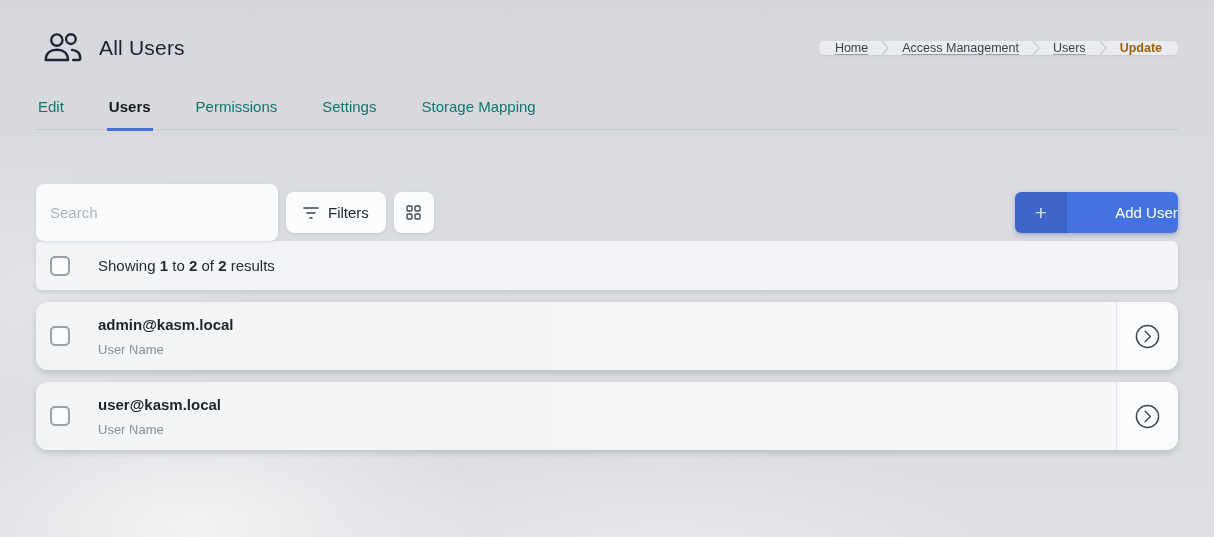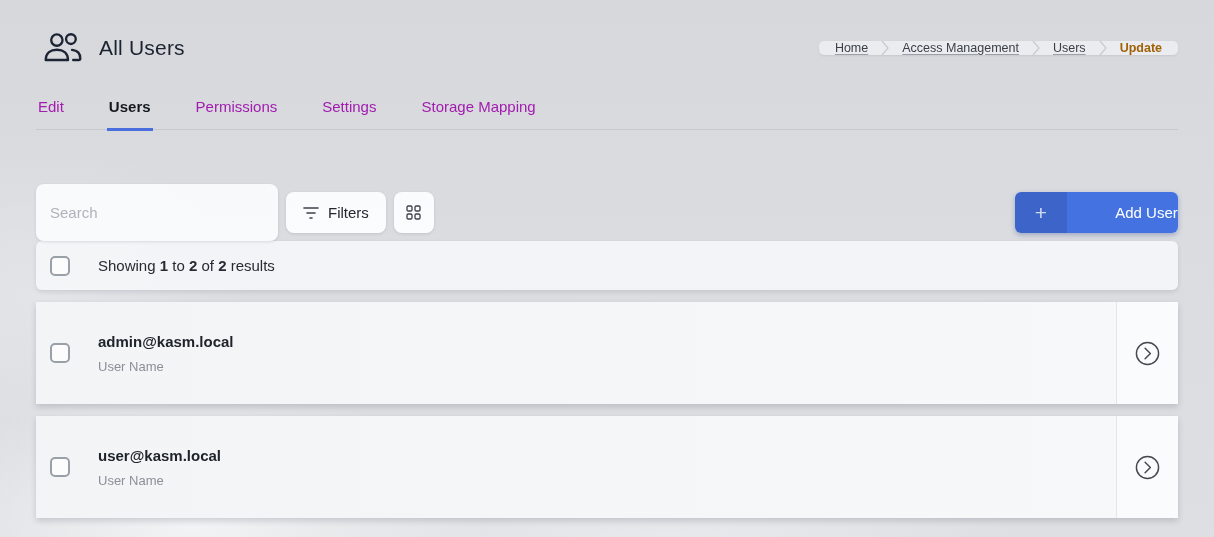--- a/index.html
+++ b/index.html
@@ -38,21 +38,21 @@
   }
   .crumb.current { font-weight: bold; color: #a16207; text-decoration: none; cursor: default; }
   .crumb-sep { width: 14px; height: 16px; color: #c7cad0; flex: 0 0 auto; }
 
   
   .tabs {
     display: flex; gap: 41px; margin: 26px 36px 0 36px;
     border-bottom: 1px solid #c5c8cc;
   }
   .tab {
-    font-size: 15px; color: #a21caf; padding: 6px 2px 13px 2px;
+    font-size: 15px; color: #0f766e; padding: 6px 2px 13px 2px;
     cursor: pointer; white-space: nowrap; border-bottom: 3px solid transparent;
     margin-bottom: -2px;
   }
   .tab.active { color: #14181f; font-weight: 600; border-bottom-color: #4a6ede; }
 
   
   .toolbar { display: flex; align-items: center; margin-top: 54px; }
   .search-input {
     width: 242px; height: 57px; border: none; outline: none; border-radius: 8px;
     background: rgba(251,252,253,0.92); padding: 0 14px; font-size: 15px;
@@ -96,21 +96,21 @@
   }
   .checkbox {
     width: 20px; height: 20px; border: 2px solid #9aa0a8; border-radius: 5px;
     background: rgba(255,255,255,0.7); cursor: pointer; flex: 0 0 auto;
   }
   .results-text { margin-left: 28px; font-size: 15px; color: #262b33; }
   .results-text b { font-weight: 700; }
 
   
   .user-row {
-    margin-top: 12px; height: 102px; border-radius: 0; overflow: hidden;
+    margin-top: 12px; height: 68px; border-radius: 12px; overflow: hidden;
     background: #f5f6f8; box-shadow: 0 3px 6px rgba(45,50,65,0.18);
     display: flex; align-items: stretch;
   }
   .user-row-main {
     flex: 1; display: flex; align-items: center; padding: 0 14px;
     background: linear-gradient(90deg, #f3f4f6 0%, #f7f8fa 100%);
   }
   .user-text { margin-left: 28px; }
   .user-email { font-size: 15px; font-weight: 700; color: #1d222b; }
   .user-field-label { font-size: 13px; color: #8a8f98; margin-top: 9px; }

